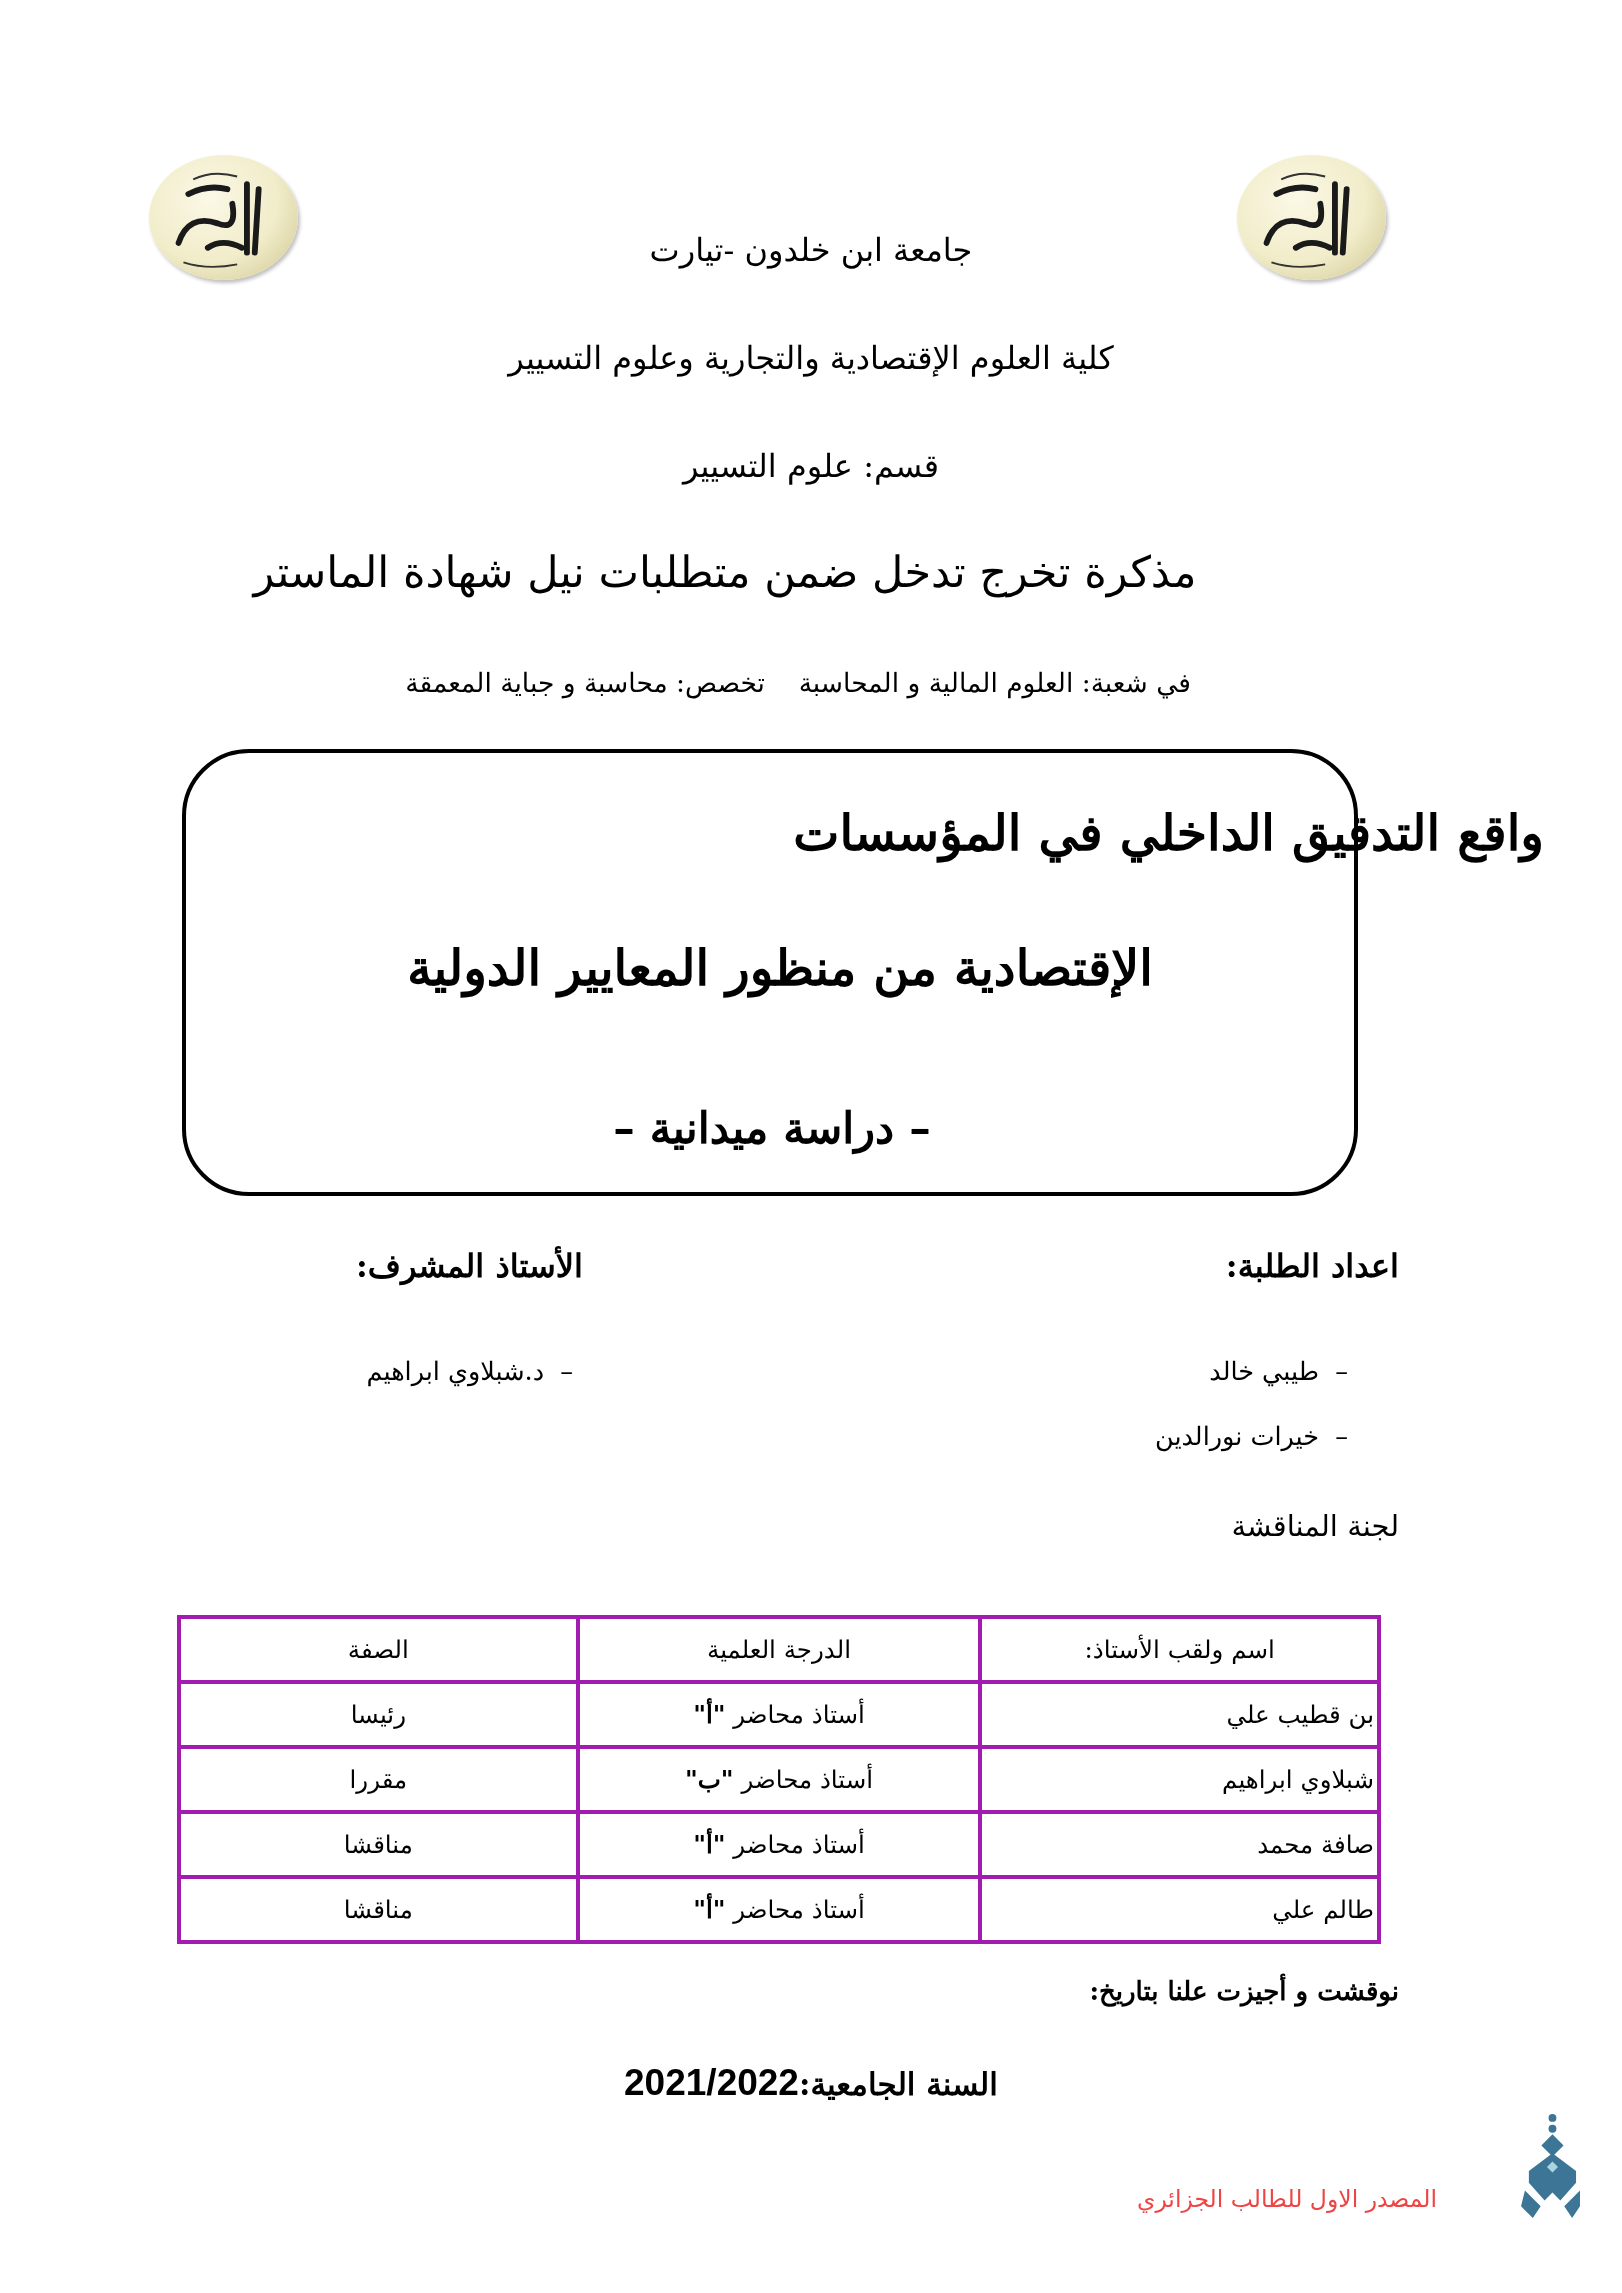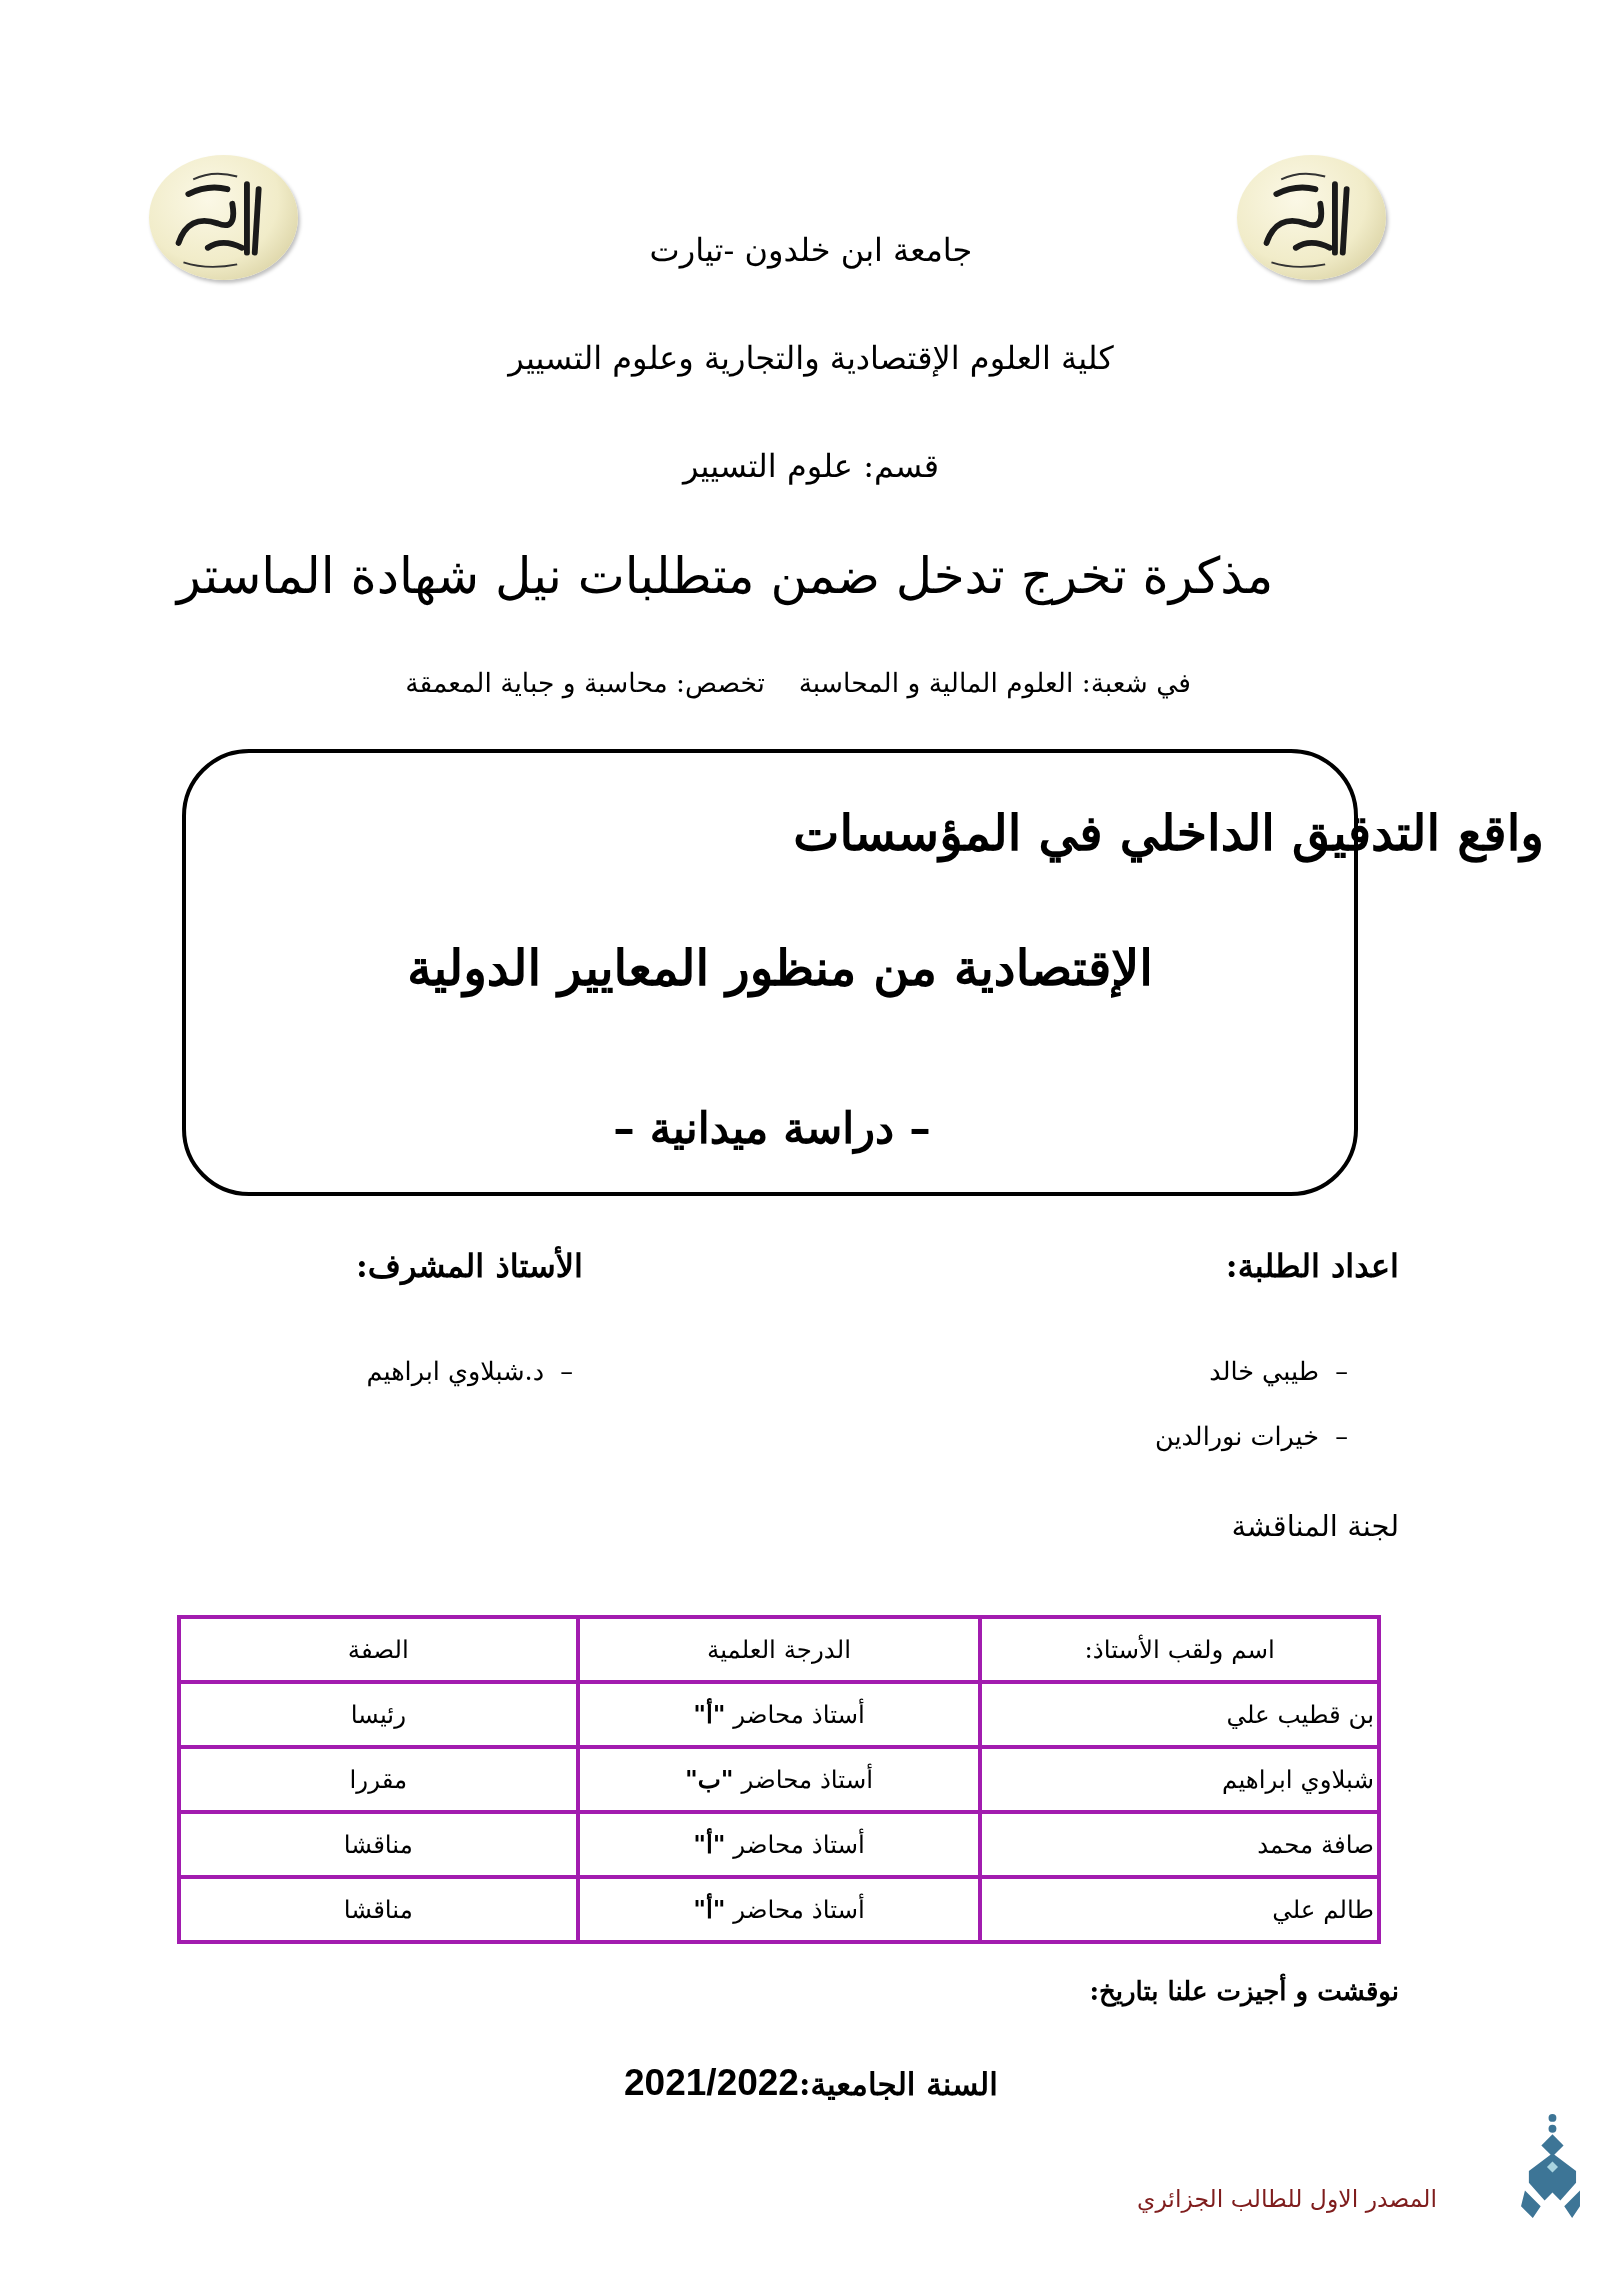--- a/index.html
+++ b/index.html
@@ -11,21 +11,21 @@
 
     
     .seal { position: absolute; width: 149px; height: 125px; border-radius: 50%;
             background: radial-gradient(ellipse at 40% 35%, #fbf8e6 0%, #f1ecc9 55%, #d9d1a2 85%, #a89d6c 100%);
             box-shadow: 2px 2.9px 3.9px rgba(0,0,0,0.25); overflow: hidden; }
     .seal svg { width: 100%; height: 100%; }
 
     .t-univ { top: 231px; left: 0; width: 1622px; font-size: 32px; }
     .t-faculty { top: 339px; left: 0; width: 1622px; font-size: 32px; }
     .t-dept { top: 447px; left: 0; width: 1622px; font-size: 32px; }
-    .t-thesis { top: 547px; left: 0; width: 1450px; font-size: 50px; }
+    .t-thesis { top: 547px; left: 0; width: 1450px; font-size: 43px; }
     .t-branch { top: 667px; left: 377px; width: 814px; font-size: 26.5px; text-align: right; white-space: pre; }
 
     .title-box { position: absolute; left: 182px; top: 749px; width: 1176px; height: 447px;
                  border: 4.9px solid #000; border-radius: 67px; box-sizing: border-box; }
     .title-line1 { top: 804px; left: 0; width: 1544px; font-size: 49px; font-weight: bold; }
     .title-line2 { top: 939px; left: 0; width: 1544px; font-size: 49px; font-weight: bold; text-align: center; margin-left: 8px; }
     .title-line3 { top: 1103px; left: 0; width: 1544px; font-size: 43px; font-weight: bold; text-align: center; }
 
     .h-students { top: 1247px; right: 223px; font-size: 32px; font-weight: bold; }
     .h-supervisor { top: 1247px; right: 1039px; font-size: 32px; font-weight: bold; }
@@ -47,21 +47,21 @@
     .q { font-weight: bold; }
 
     .h-defended { top: 1976px; right: 223px; font-size: 26px; font-weight: bold; }
     .academic-year { top: 2062px; left: 0; width: 1622px; text-align: center; font-size: 31px; font-weight: bold; }
     .academic-year .yr { font-family: "Liberation Sans", sans-serif; font-size: 37px; }
 
     
     .wm { position: absolute; left: 1137px; top: 2132px; width: 412px; height: 93px; }
     .wm-text { position: absolute; left: 0; top: 0; font-family: "Liberation Sans", sans-serif;
                font-size: 45px; color: #5f9fb0; letter-spacing: 1px; }
-    .wm-sub { position: absolute; left: 0; top: 53px; width: 384px; font-size: 23.5px; color: #7f1d1d;
+    .wm-sub { position: absolute; left: 0; top: 53px; width: 384px; font-size: 23.5px; color: #ef4444;
               direction: rtl; text-align: left; font-family: "DejaVu Sans", sans-serif; }
     .wm-logo { position: absolute; left: 384px; top: -19.6px; width: 59px; height: 113px; }
   </style>
 </head>
 <body>
 
 <div class="seal" style="left:149px; top:155px;">
   <svg viewBox="0 0 152 128">
     <path d="M30 90 Q40 60 70 70 Q90 78 85 50 M60 95 Q75 85 95 95 M100 30 L100 100 M112 35 L108 100 M40 40 Q60 30 80 35" stroke="#1a1a1a" stroke-width="6" fill="none" stroke-linecap="round"></path>
     <path d="M45 25 Q65 15 90 22 M35 110 Q60 118 90 112" stroke="#333" stroke-width="2" fill="none"></path>

